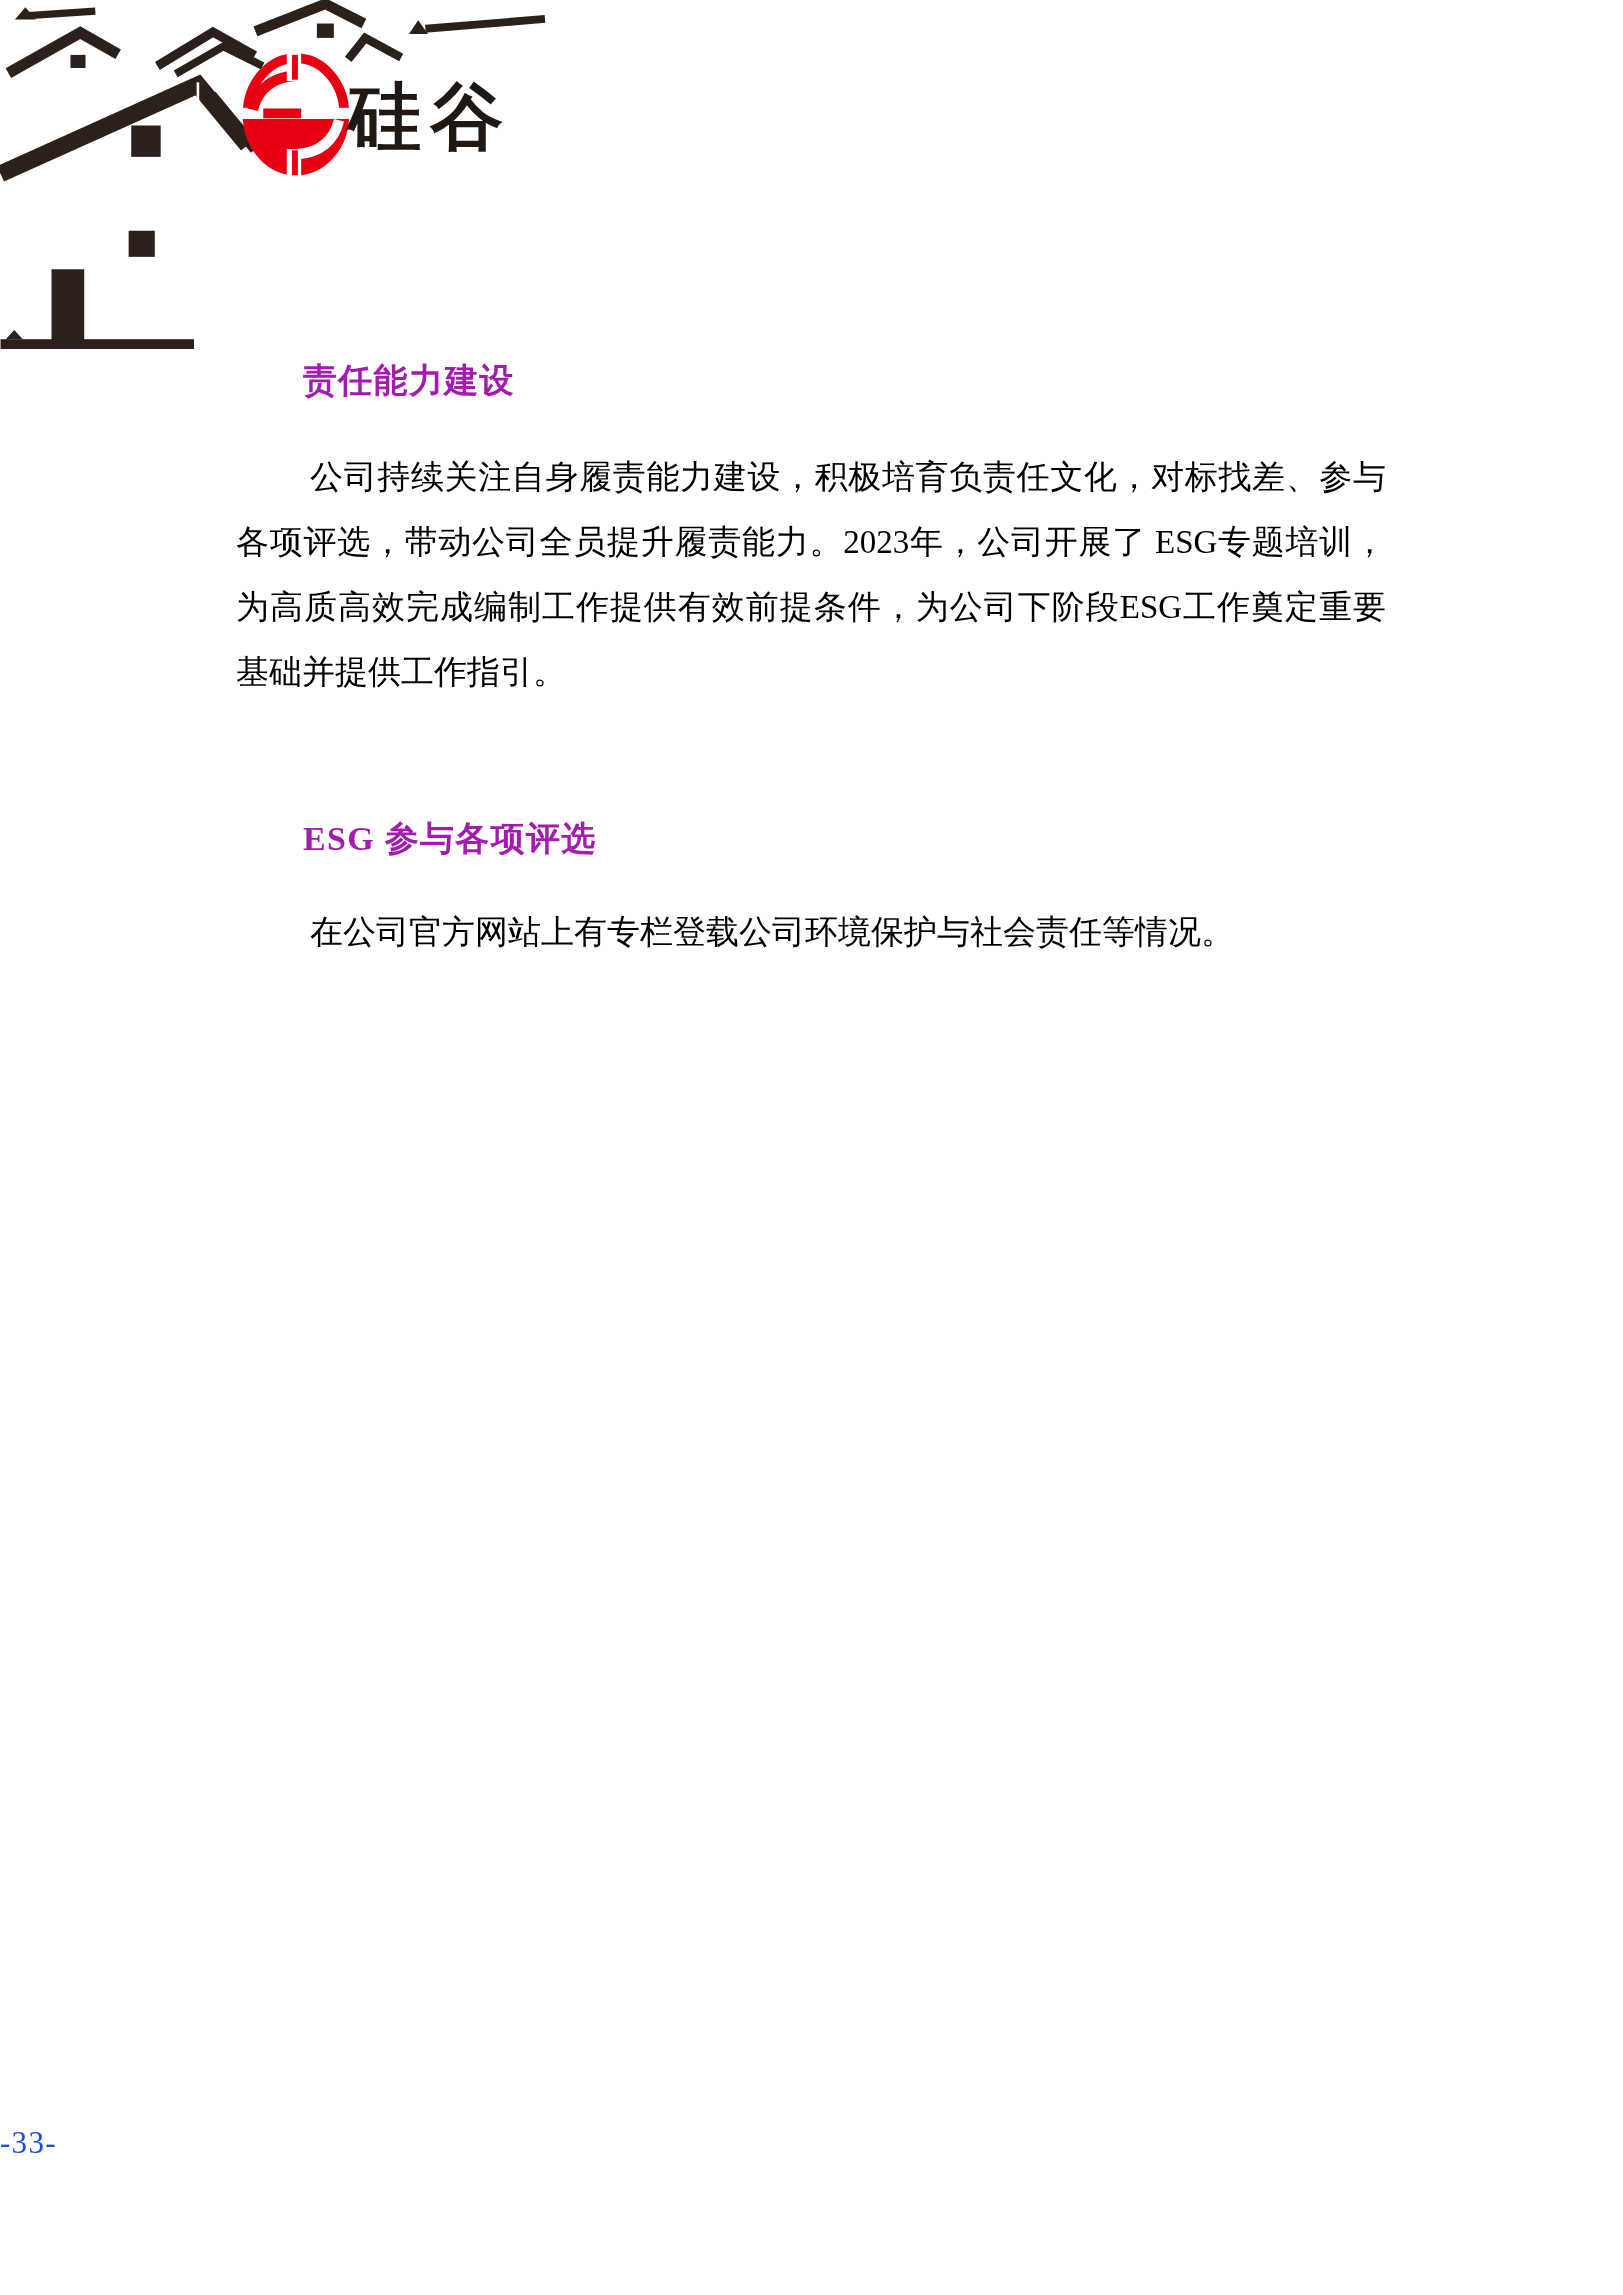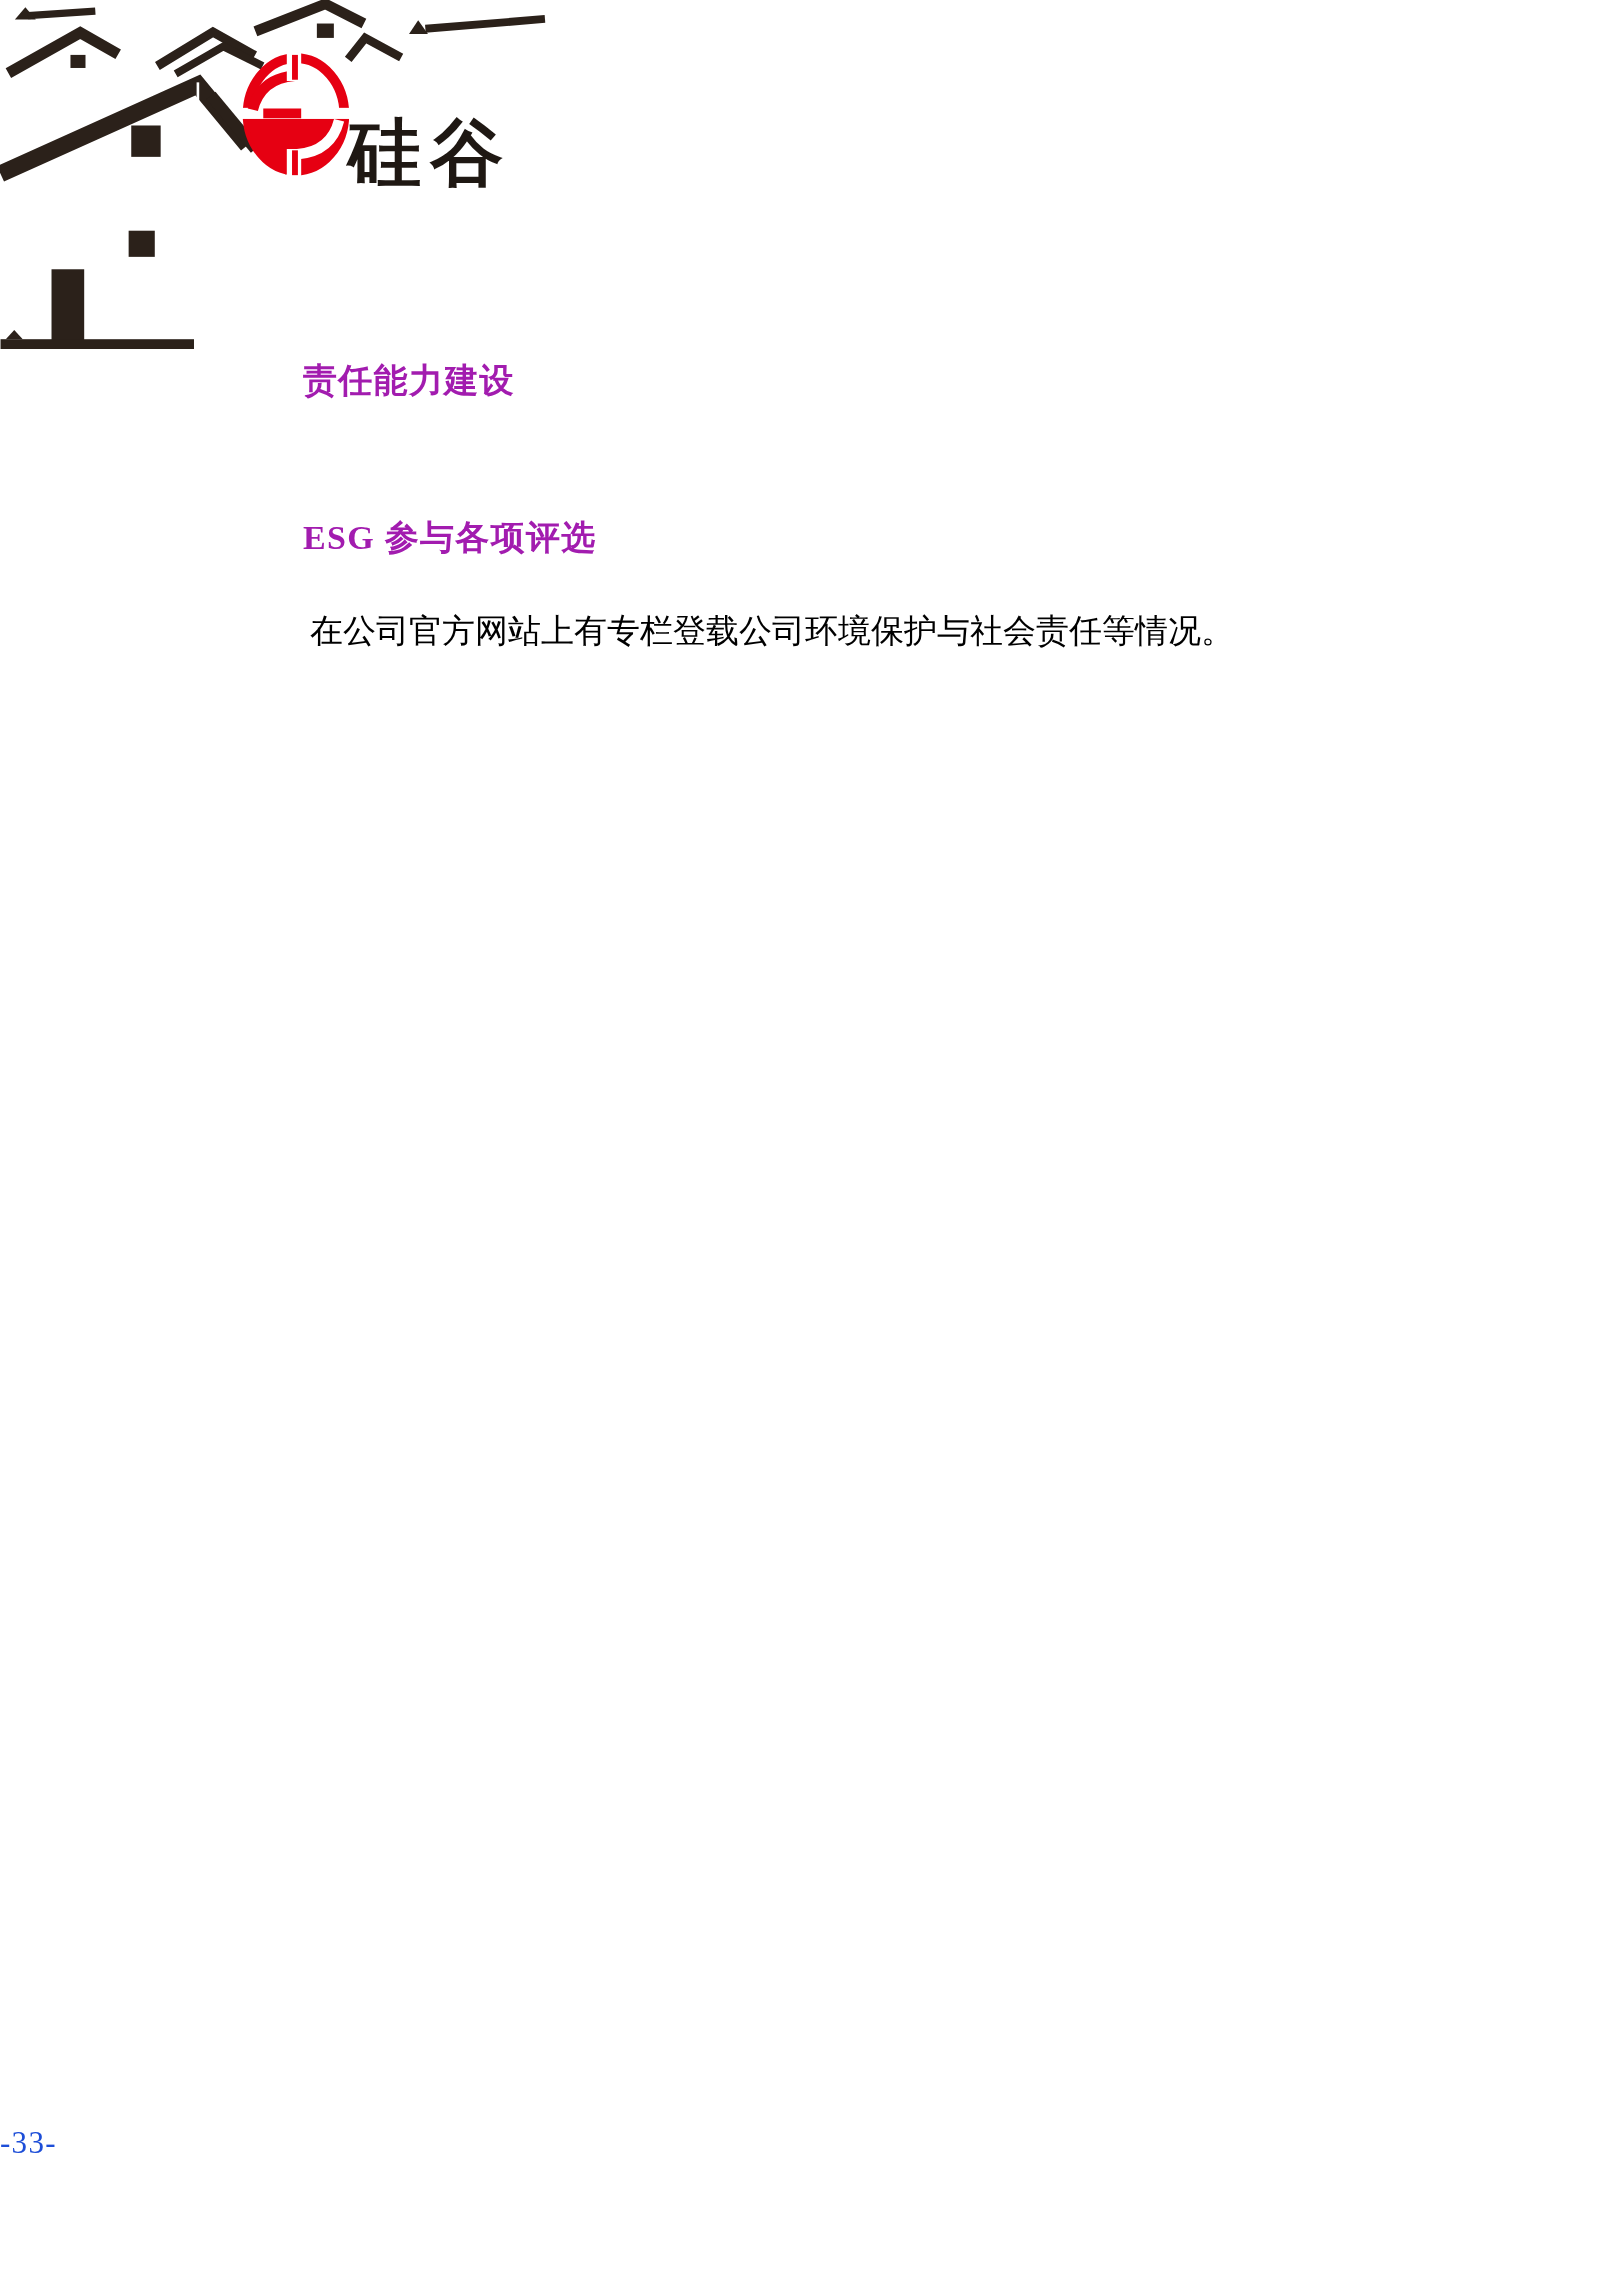--- a/index.html
+++ b/index.html
@@ -13,21 +13,21 @@
     color: #000000;
   }
 
   
   .logo { position: absolute; left: 0; top: 0; width: 720px; height: 366px; }
   .logo svg { position: absolute; left: 0; top: 0; }
   .brand {
     position: absolute; left: 348px; top: 77px;
     font-family: "Liberation Sans", "DejaVu Sans", sans-serif;
     font-size: 73px; font-weight: 900; letter-spacing: 9.2px;
-    color: #1f1813; line-height: 79px; white-space: nowrap; margin-top: 36px;
+    color: #1f1813; line-height: 79px; white-space: nowrap;
   }
 
   
   .content {
     position: absolute;
     left: 236px;
     width: 1150px;
     top: 0;
   }
   .hd {
@@ -117,20 +117,21 @@
         <rect x="446" y="230" width="9" height="38" fill="#e60012"></rect>
       </g>
     </svg>
 
     <div class="brand">硅谷</div>
   </div>
 
   <main class="content">
 
     <h2 class="hd hd1">责任能力建设</h2>
+    <p class="para">公司持续关注自身履责能力建设，积极培育负责任文化，对标找差、参与各项评选，带动公司全员提升履责能力。2023年，公司开展了 ESG专题培训，为高质高效完成编制工作提供有效前提条件，为公司下阶段ESG工作奠定重要基础并提供工作指引。</p>
 
 
     <h2 class="hd hd3">ESG 参与各项评选</h2>
     <p class="para tight">在公司官方网站上有专栏登载公司环境保护与社会责任等情况。</p>
 
   </main>
 
   <div class="pageno">-33-</div>
 
 </div>

